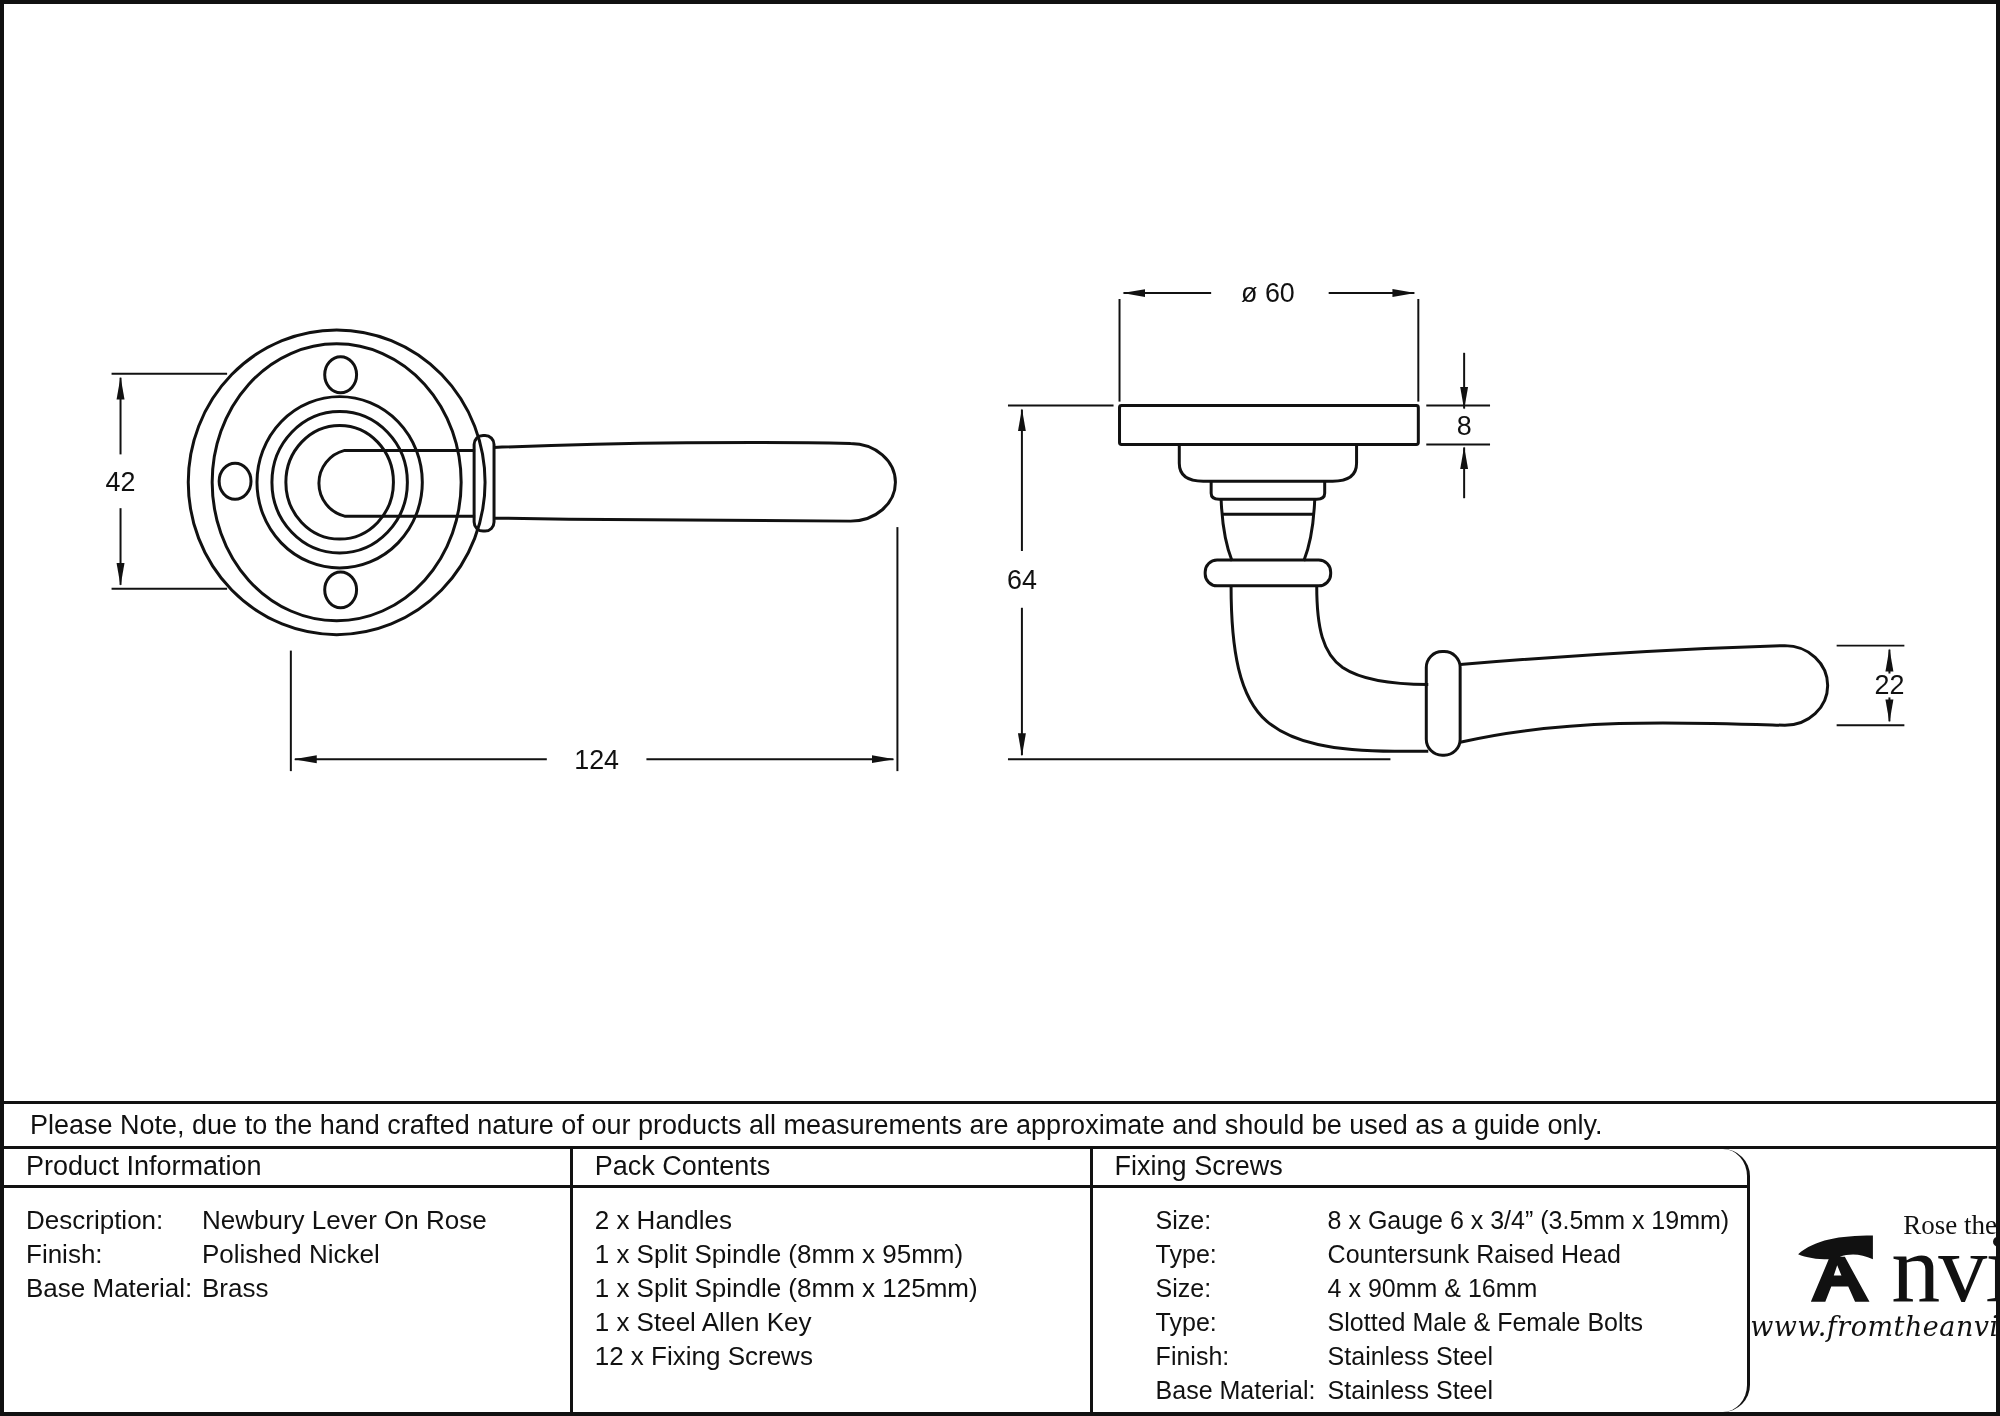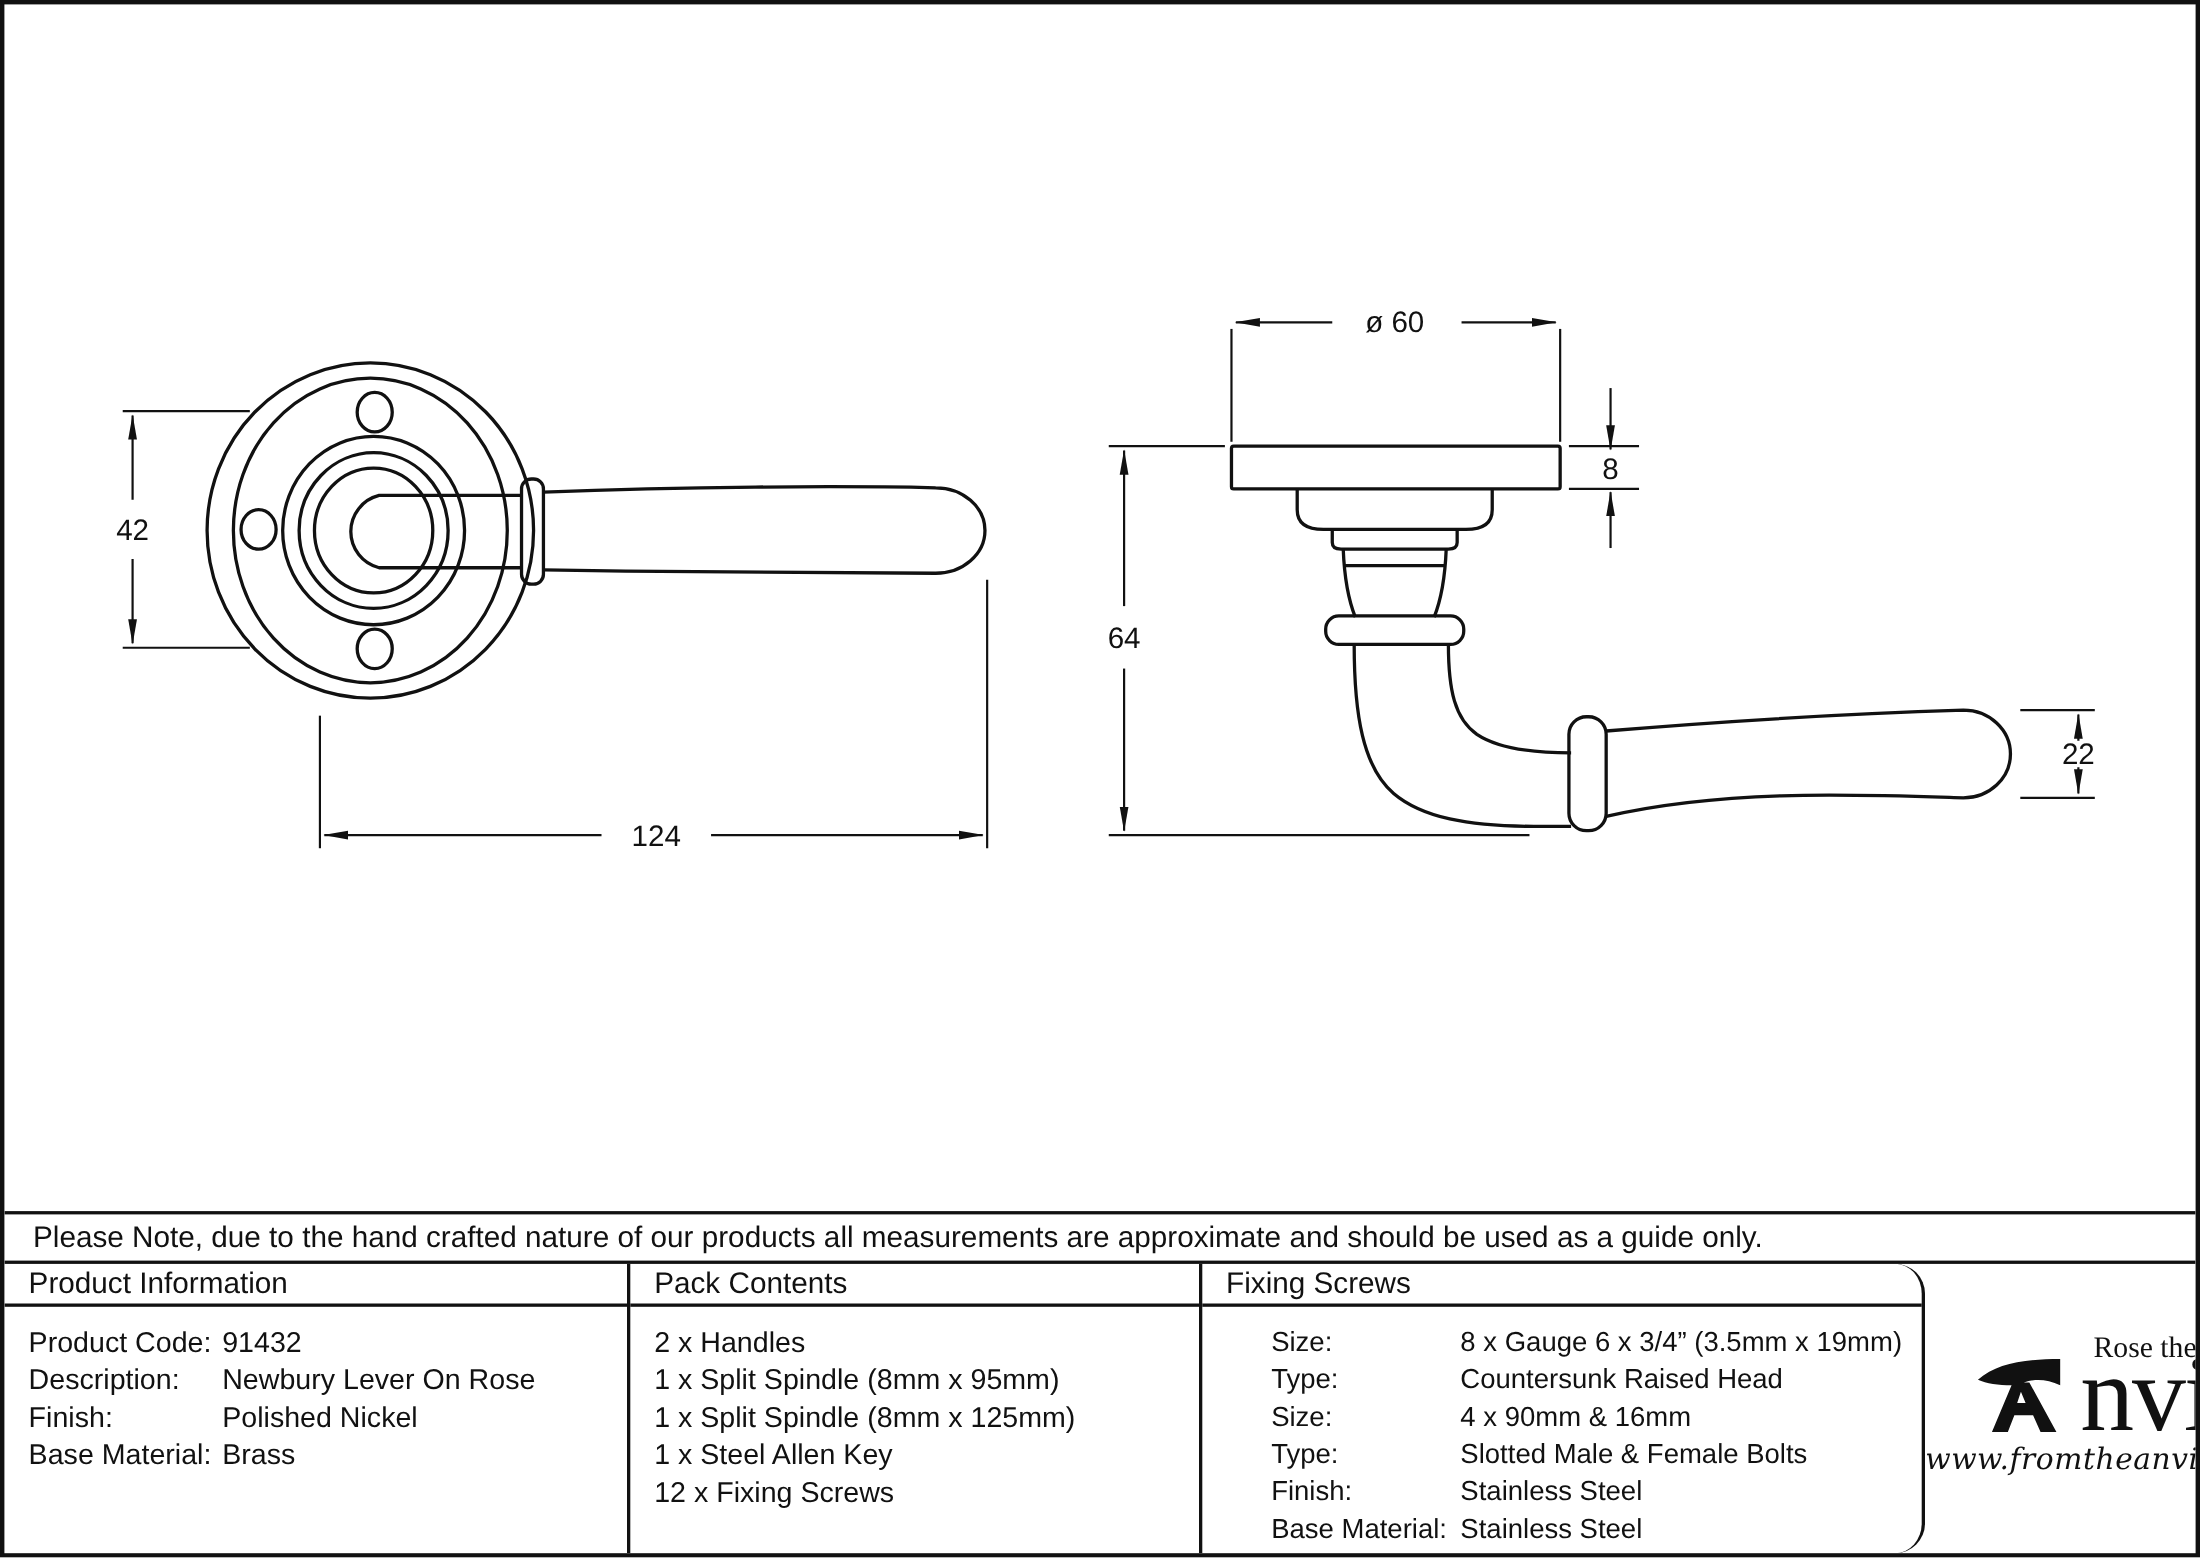--- a/index.html
+++ b/index.html
@@ -146,24 +146,20 @@
   </div>
 
   <div class="spec-table">
 
     <div class="col col-product">
       <div class="col-header">
         <span>Product Information</span>
       </div>
       <div class="col-body">
         <div class="kv-row">
-          <span class="kv-label">Product Code:</span>
-          <span class="kv-value">91432</span>
-        </div>
-        <div class="kv-row">
           <span class="kv-label">Description:</span>
           <span class="kv-value">Newbury Lever On Rose</span>
         </div>
         <div class="kv-row">
           <span class="kv-label">Finish:</span>
           <span class="kv-value">Polished Nickel</span>
         </div>
         <div class="kv-row">
           <span class="kv-label">Base Material:</span>
           <span class="kv-value">Brass</span>

